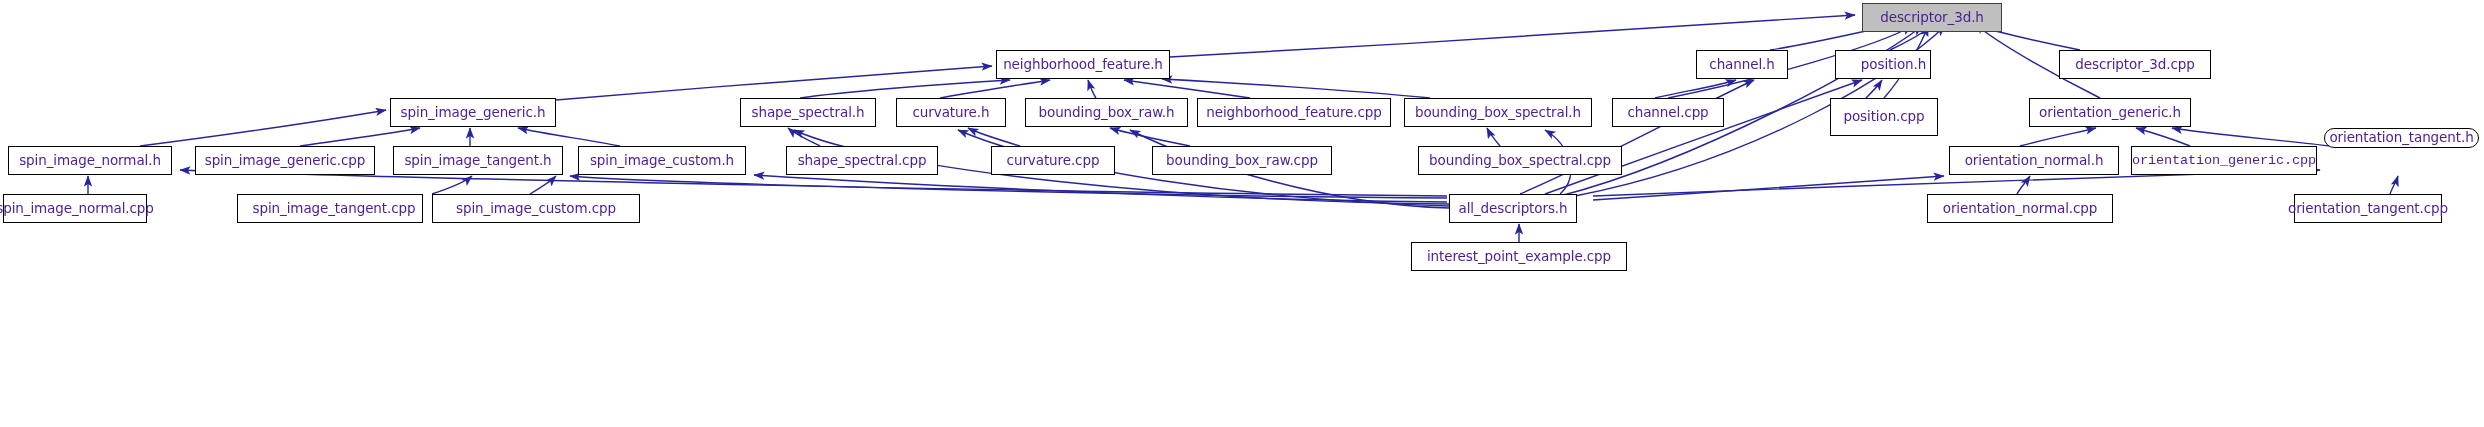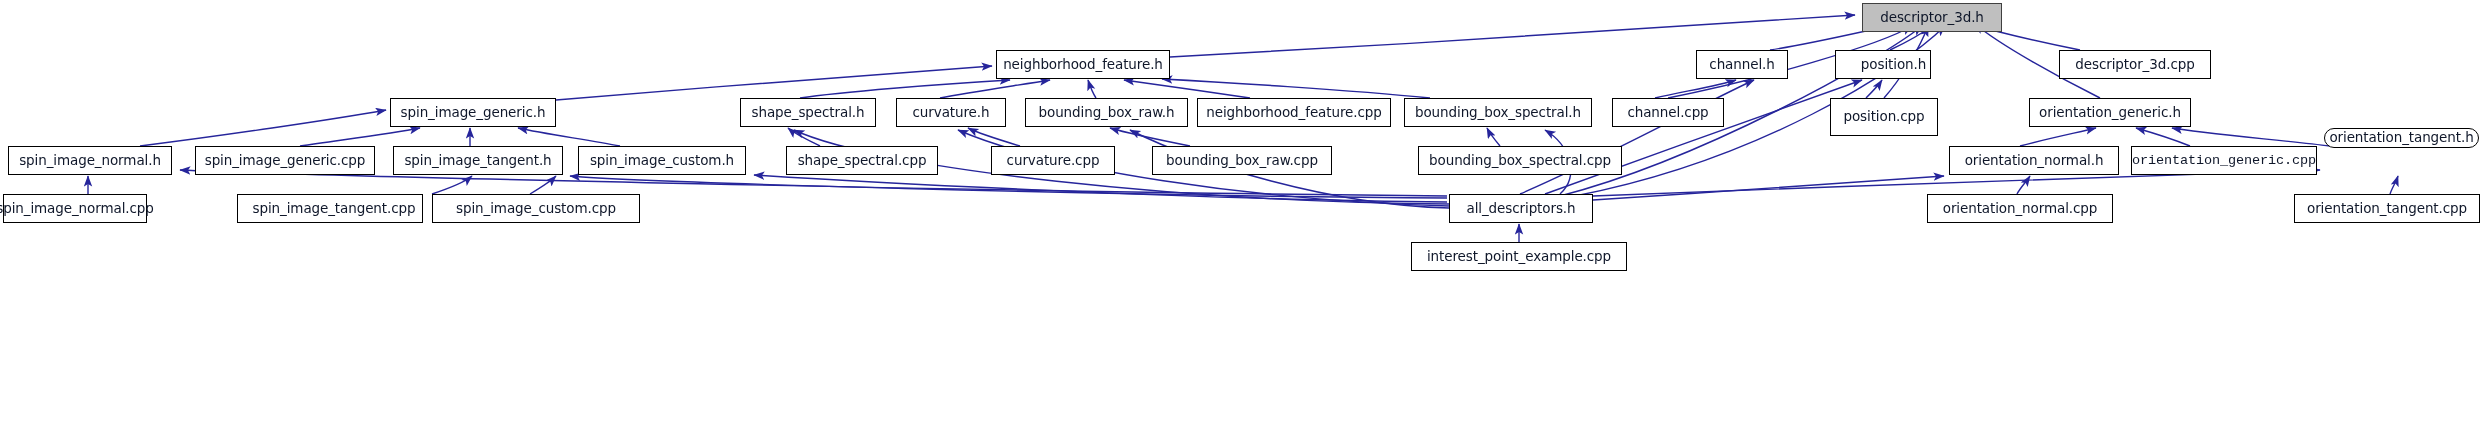--- a/index.html
+++ b/index.html
@@ -30,21 +30,21 @@
   .node-box {
     position: absolute;
     box-sizing: border-box;
     background: #ffffff;
     border: 1px solid #000000;
     display: flex;
     align-items: center;
     justify-content: center;
     font-size: 13.5px;
     line-height: 1;
-    color: #0f172a;
+    color: #4c1d95;
     white-space: nowrap;
     letter-spacing: -0.1px;
     z-index: 5;
   }
   .node-box.root {
     background: #bfbfbf;
     border: 1px solid #404040;
   }
   .node-label {
     pointer-events: none;
@@ -188,27 +188,27 @@
       </div>
       <div class="node-box" style="left: 3px; top: 194px; width: 144px; height: 29px;">
         <span class="node-label">spin_image_normal.cpp</span>
       </div>
       <div class="node-box" style="left: 237px; top: 194px; width: 186px; height: 29px; padding-left: 8px;">
         <span class="node-label">spin_image_tangent.cpp</span>
       </div>
       <div class="node-box" style="left: 432px; top: 194px; width: 208px; height: 29px;">
         <span class="node-label">spin_image_custom.cpp</span>
       </div>
-      <div class="node-box" style="left: 1449px; top: 194px; width: 144px; height: 29px;">
+      <div class="node-box" style="left: 1449px; top: 194px; width: 128px; height: 29px;">
         <span class="node-label">all_descriptors.h</span>
       </div>
       <div class="node-box" style="left: 1927px; top: 194px; width: 186px; height: 29px;">
         <span class="node-label">orientation_normal.cpp</span>
       </div>
-      <div class="node-box" style="left: 2294px; top: 194px; width: 186px; height: 29px;">
+      <div class="node-box" style="left: 2294px; top: 194px; width: 148px; height: 29px;">
         <span class="node-label">orientation_tangent.cpp</span>
       </div>
       <div class="node-box" style="left: 1411px; top: 242px; width: 216px; height: 29px;">
         <span class="node-label">interest_point_example.cpp</span>
       </div>
     </div>
 
 </div>
 
 </body></html>

